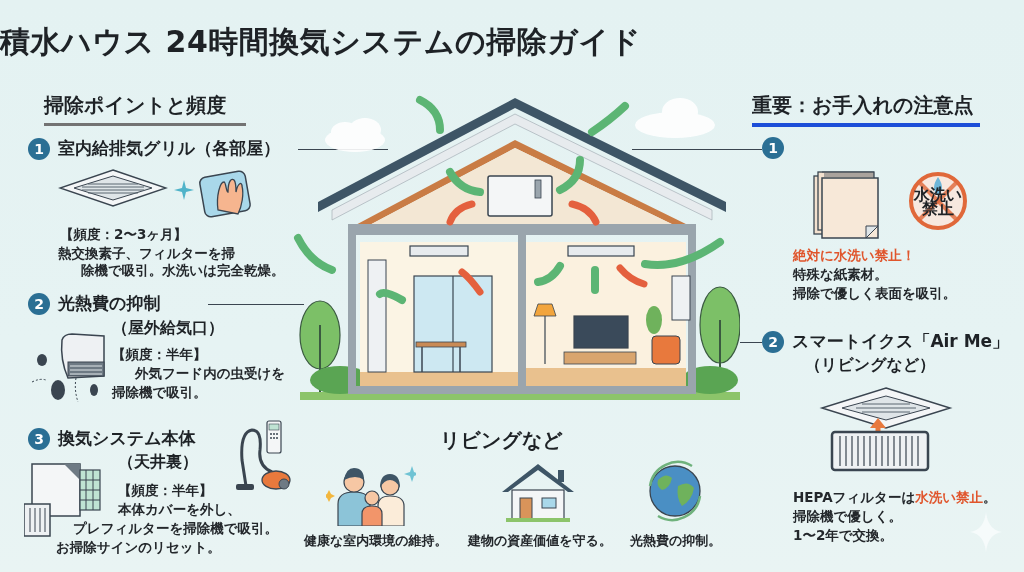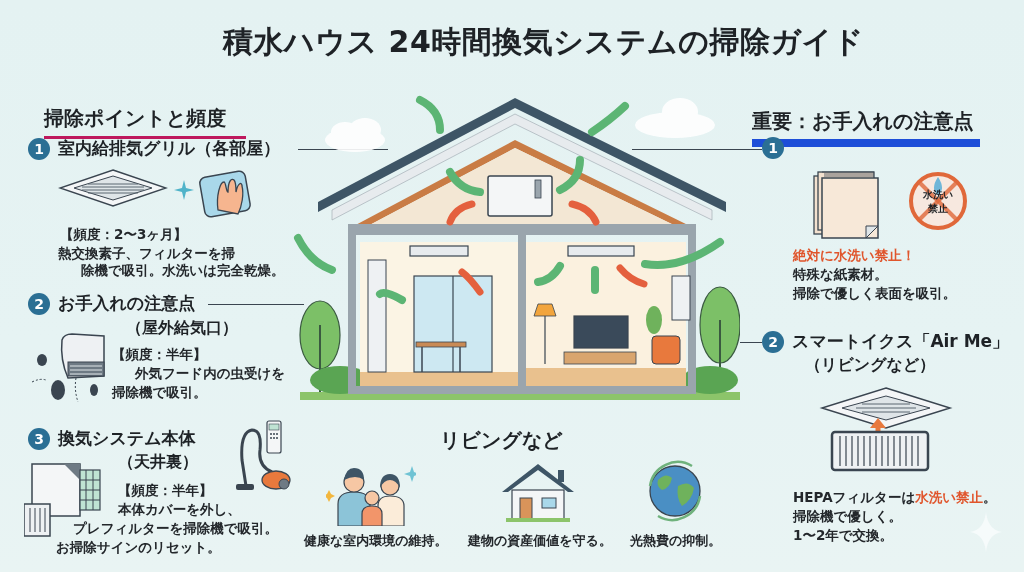--- a/index.html
+++ b/index.html
@@ -4,28 +4,28 @@
 <style>
   html, body { margin:0; padding:0; }
   body {
     width:1024px; height:572px; overflow:hidden; position:relative;
     background: linear-gradient(180deg,#e4f2f2 0%,#e6f3f3 60%,#e9f4f3 100%);
     font-family: "DejaVu Sans", "Liberation Sans", sans-serif;
     color:#1f2328;
   }
   .abs { position:absolute; }
   .title {
-    left:0; top:22px; width:864px; text-align:right;
+    left:0; top:22px; width:864px; text-align:left;
     font-size:30px; font-weight:bold; letter-spacing:0.5px; color:#1e2226;
   }
   .sec-title {
     font-size:20px; font-weight:bold; color:#1e2226; padding-bottom:4px;
   }
-  .sec-left { left:44px; top:105px; border-bottom:3px solid #be185d; width:202px; }
-  .sec-right { left:752px; top:108px; border-bottom:8px solid #1d4ed8; width:228px; }
+  .sec-left { left:44px; top:92px; border-bottom:3px solid #737373; width:202px; }
+  .sec-right { left:752px; top:92px; border-bottom:4px solid #1d4ed8; width:228px; }
   .item-head { display:flex; align-items:center; gap:8px; font-size:17px; font-weight:bold; color:#1e2226; }
   .badge {
     width:22px; height:22px; border-radius:50%; background:#2b6f94; color:#fff;
     font-size:14px; font-weight:bold; display:flex; align-items:center; justify-content:center;
     flex:0 0 22px;
   }
   .sub { font-size:16px; font-weight:bold; color:#1e2226; }
   .body-text { font-size:13.5px; font-weight:bold; color:#23272b; line-height:19px; }
   .warn { color:#e0552c; }
   .connector { background:#3a4550; height:1.2px; }
@@ -63,25 +63,25 @@
   <rect x="4" y="8" width="46" height="40" rx="6" fill="#a9d8ea" stroke="#3a4550" stroke-width="1.5" transform="rotate(-10 27 28)"></rect>
   <path d="M20 44 C18 30 22 16 26 16 C28 16 28 26 30 26 C30 14 34 12 36 14 C38 16 38 26 38 26 C40 16 44 16 44 20 C46 28 44 40 40 48 Z" fill="#f6b58f" stroke="#3a4550" stroke-width="1.3"></path>
 </svg>
 <div class="abs body-text" style="left:60px;top:225px;">【頻度：2〜3ヶ月】</div>
 <div class="abs body-text" style="left:58px;top:244px;">熱交換素子、フィルターを掃</div>
 <div class="abs body-text" style="left:58px;top:261px;padding-left:23px;">除機で吸引。水洗いは完全乾燥。</div>
 
 <div class="abs" style="left:28px;top:292px;">
   <div class="item-head">
     <span class="badge">2</span>
-    <span>お手入れの注意点</span>
+    <span>光熱費の抑制</span>
   </div>
 </div>
 <div class="abs connector" style="left:208px;top:304px;width:96px;"></div>
-<div class="abs sub" style="left:126px;top:318px;">（屋外給気口）</div>
+<div class="abs sub" style="left:112px;top:318px;">（屋外給気口）</div>
 <svg class="abs" style="left:54px;top:330px;" width="56" height="52">
   <path d="M8 10 Q10 4 18 4 L50 6 L50 46 L14 48 Q6 30 8 10Z" fill="#eef1f3" stroke="#3a4550" stroke-width="1.5"></path>
   <rect x="14" y="32" width="36" height="14" fill="#6e7a84" stroke="#3a4550" stroke-width="1"></rect>
   <g stroke="#dfe5e8" stroke-width="1">
       <line x1="16" y1="36" x2="48" y2="36"></line>
       <line x1="16" y1="40" x2="48" y2="40"></line>
       <line x1="16" y1="44" x2="48" y2="44"></line>
     </g>
 </svg>
 <svg class="abs" style="left:30px;top:348px;" width="80" height="60">
@@ -243,21 +243,21 @@
       <line x1="12" y1="8" x2="62" y2="8"></line>
     </g>
 </svg>
 <div class="abs" style="left:908px;top:171px;width:60px;height:60px;">
   <svg width="60" height="60" style="position:absolute;left:0;top:0;">
     <circle cx="30" cy="30" r="27" fill="#f7e8df" stroke="#e0683a" stroke-width="4"></circle>
     <line x1="12" y1="12" x2="48" y2="48" stroke="#e0683a" stroke-width="4" opacity="0.8"></line>
     <line x1="48" y1="12" x2="12" y2="48" stroke="#e0683a" stroke-width="4" opacity="0.8"></line>
     <path d="M30 6 Q38 18 30 24 Q22 18 30 6Z" fill="#6fb6d8"></path>
   </svg>
-  <div style="position:absolute;left:0;top:17px;width:60px;text-align:center;font-size:10px;font-weight:bold;line-height:14px;color:#1e2226;">
+  <div style="position:absolute;left:0;top:17px;width:60px;text-align:center;font-size:16px;font-weight:bold;line-height:14px;color:#1e2226;">
     <div>水洗い</div>
     <div>禁止</div>
   </div>
 </div>
 <div class="abs body-text warn" style="left:793px;top:246px;">絶対に水洗い禁止！</div>
 <div class="abs body-text" style="left:793px;top:265px;">特殊な紙素材。</div>
 <div class="abs body-text" style="left:793px;top:284px;">掃除で優しく表面を吸引。</div>
 
 <div class="abs connector" style="left:740px;top:342px;width:22px;"></div>
 <div class="abs" style="left:762px;top:330px;">

